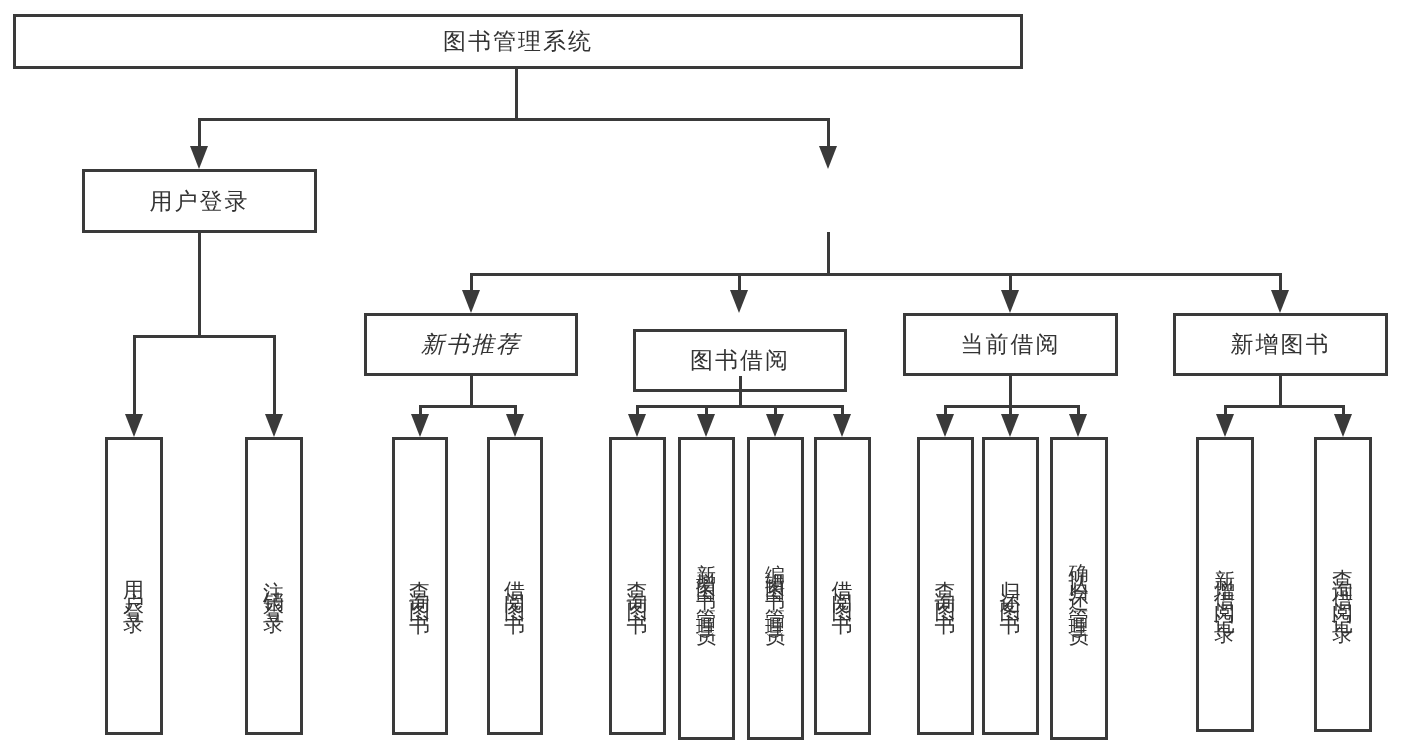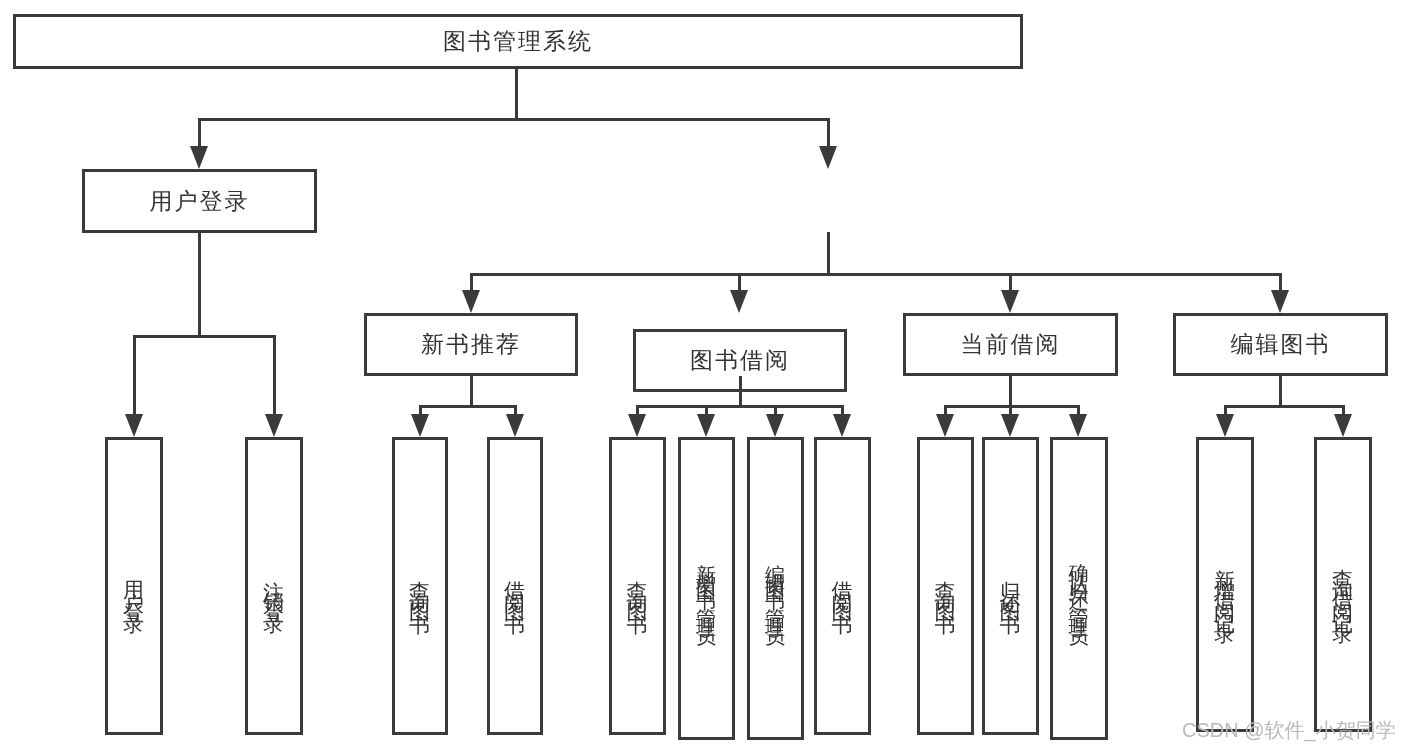--- a/index.html
+++ b/index.html
@@ -68,31 +68,31 @@
   <div class="h" style="left:470px;top:273px;width:812px;"></div>
   <div class="v" style="left:470px;top:273px;height:19px;"></div>
   <div class="arr" style="left:462px;top:290px;"></div>
   <div class="v" style="left:738px;top:273px;height:19px;"></div>
   <div class="arr" style="left:730px;top:290px;"></div>
   <div class="v" style="left:1009px;top:273px;height:19px;"></div>
   <div class="arr" style="left:1001px;top:290px;"></div>
   <div class="v" style="left:1279px;top:273px;height:19px;"></div>
   <div class="arr" style="left:1271px;top:290px;"></div>
 
-  <div class="box" style="left:364px;top:313px;width:214px;height:63px;">
+  <div class="box" style="left:364px;top:313px;width:214px;height:63px;font-style:italic;">
     <span class="lbl">新书推荐</span>
   </div>
   <div class="box" style="left:633px;top:329px;width:214px;height:63px;">
     <span class="lbl">图书借阅</span>
   </div>
   <div class="box" style="left:903px;top:313px;width:215px;height:63px;">
     <span class="lbl">当前借阅</span>
   </div>
   <div class="box" style="left:1173px;top:313px;width:215px;height:63px;">
-    <span class="lbl">编辑图书</span>
+    <span class="lbl">新增图书</span>
   </div>
 
   <div class="v" style="left:470px;top:376px;height:31px;"></div>
   <div class="h" style="left:419px;top:405px;width:98px;"></div>
   <div class="v" style="left:419px;top:405px;height:11px;"></div>
   <div class="arr" style="left:411px;top:414px;"></div>
   <div class="v" style="left:514px;top:405px;height:11px;"></div>
   <div class="arr" style="left:506px;top:414px;"></div>
 
   <div class="v" style="left:739px;top:376px;height:31px;"></div>
@@ -155,15 +155,14 @@
   <div class="box leaf long" style="left:1050px;top:437px;width:58px;height:303px;">
     <span class="lbl">确认归还（管理员）</span>
   </div>
   <div class="box leaf" style="left:1196px;top:437px;width:58px;height:295px;">
     <span class="lbl">新增借阅记录</span>
   </div>
   <div class="box leaf" style="left:1314px;top:437px;width:58px;height:295px;">
     <span class="lbl">查询借阅记录</span>
   </div>
 
-  <div class="watermark">CSDN @软件_小贺同学</div>
 
 </div>
 
 </body></html>

